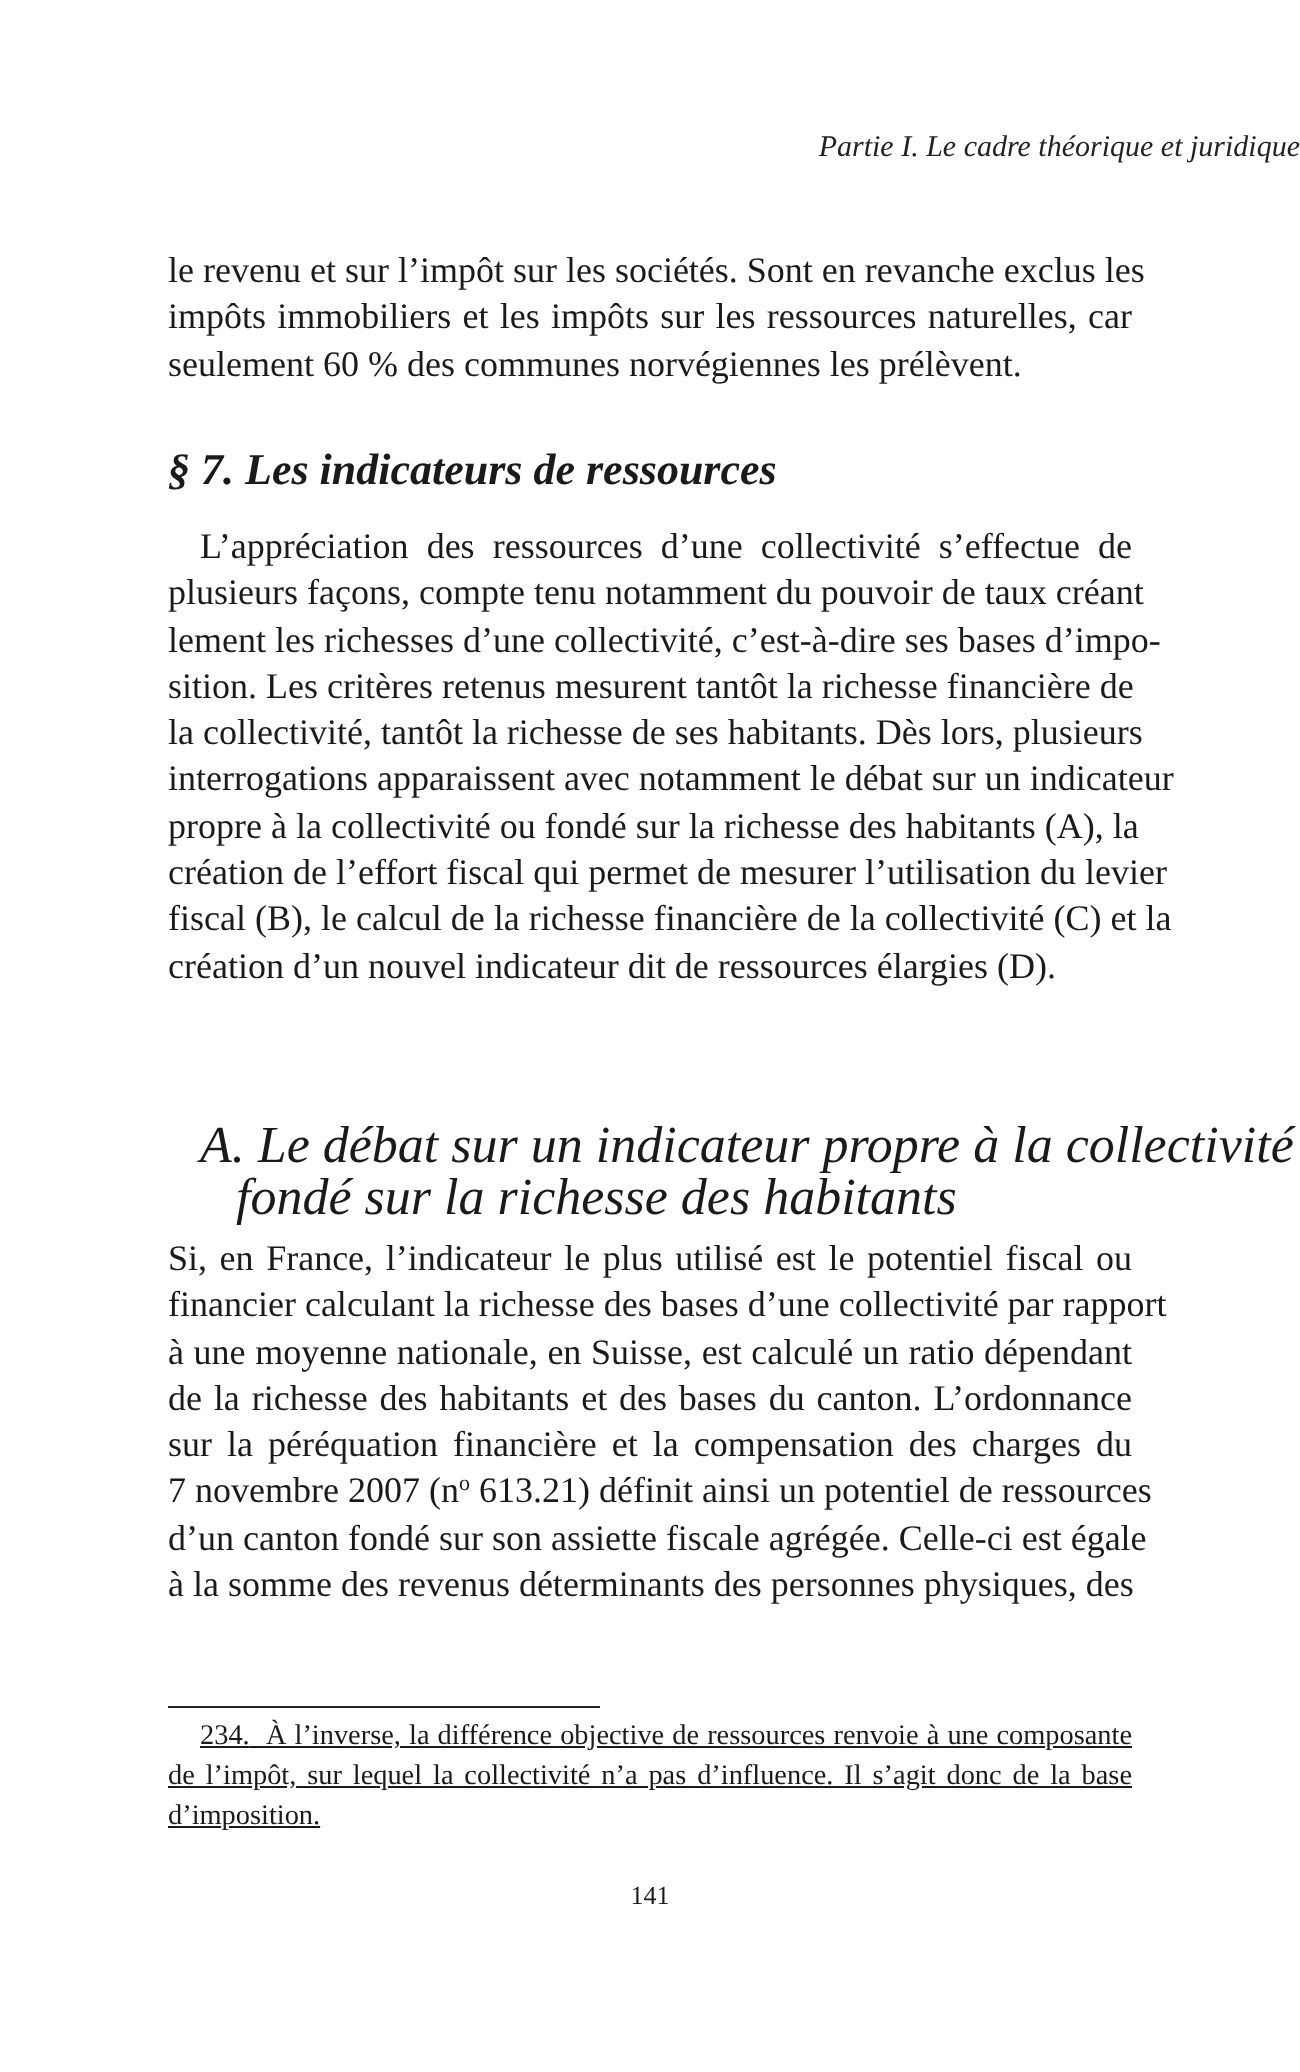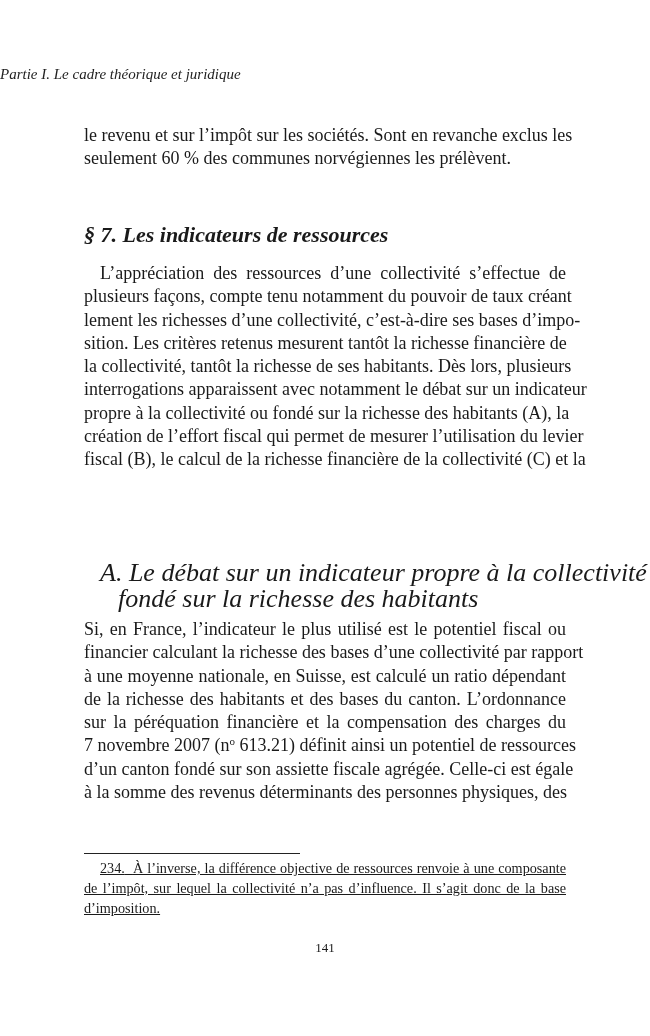--- a/index.html
+++ b/index.html
@@ -13,21 +13,21 @@
       position: relative;
       overflow: hidden;
       font-family: "Liberation Serif", "DejaVu Serif", serif;
       color: #1a1a1a;
     }
     .running-head {
       position: absolute;
       top: 66px;
       left: 0;
       width: 650px;
-      text-align: left;
+      text-align: right;
       font-style: italic;
       font-size: 15px;
       color: #222;
     }
     .text-block {
       position: absolute;
       left: 84px;
       width: 482px;
     }
     .line {
@@ -116,35 +116,37 @@
       font-size: 13px;
     }
   </style>
 </head>
 <body>
 
 <div class="running-head">Partie I. Le cadre théorique et juridique</div>
 
 <div class="text-block" style="top:124px;">
   <span class="line">le revenu et sur l’impôt sur les sociétés. Sont en revanche exclus les</span>
+  <span class="line">impôts immobiliers et les impôts sur les ressources naturelles, car</span>
   <span class="line last">seulement 60 % des communes norvégiennes les prélèvent.</span>
 </div>
 
 <div class="section-heading">§ 7. Les indicateurs de ressources</div>
 
 <div class="text-block" style="top:262px;">
   <span class="line indent">L’appréciation des ressources d’une collectivité s’effectue de</span>
   <span class="line">plusieurs façons, compte tenu notamment du pouvoir de taux créant</span>
   <span class="line">lement les richesses d’une collectivité, c’est-à-dire ses bases d’impo-</span>
   <span class="line">sition. Les critères retenus mesurent tantôt la richesse financière de</span>
   <span class="line">la collectivité, tantôt la richesse de ses habitants. Dès lors, plusieurs</span>
   <span class="line">interrogations apparaissent avec notamment le débat sur un indicateur</span>
   <span class="line">propre à la collectivité ou fondé sur la richesse des habitants (A), la</span>
   <span class="line">création de l’effort fiscal qui permet de mesurer l’utilisation du levier</span>
   <span class="line">fiscal (B), le calcul de la richesse financière de la collectivité (C) et la</span>
+  <span class="line last">création d’un nouvel indicateur dit de ressources élargies (D).</span>
 </div>
 
 <div class="sub-heading">
   <span class="sh-line">A. Le débat sur un indicateur propre à la collectivité ou</span>
   <span class="sh-line cont">fondé sur la richesse des habitants</span>
 </div>
 
 <div class="text-block" style="top:618px;">
   <span class="line">Si, en France, l’indicateur le plus utilisé est le potentiel fiscal ou</span>
   <span class="line">financier calculant la richesse des bases d’une collectivité par rapport</span>

